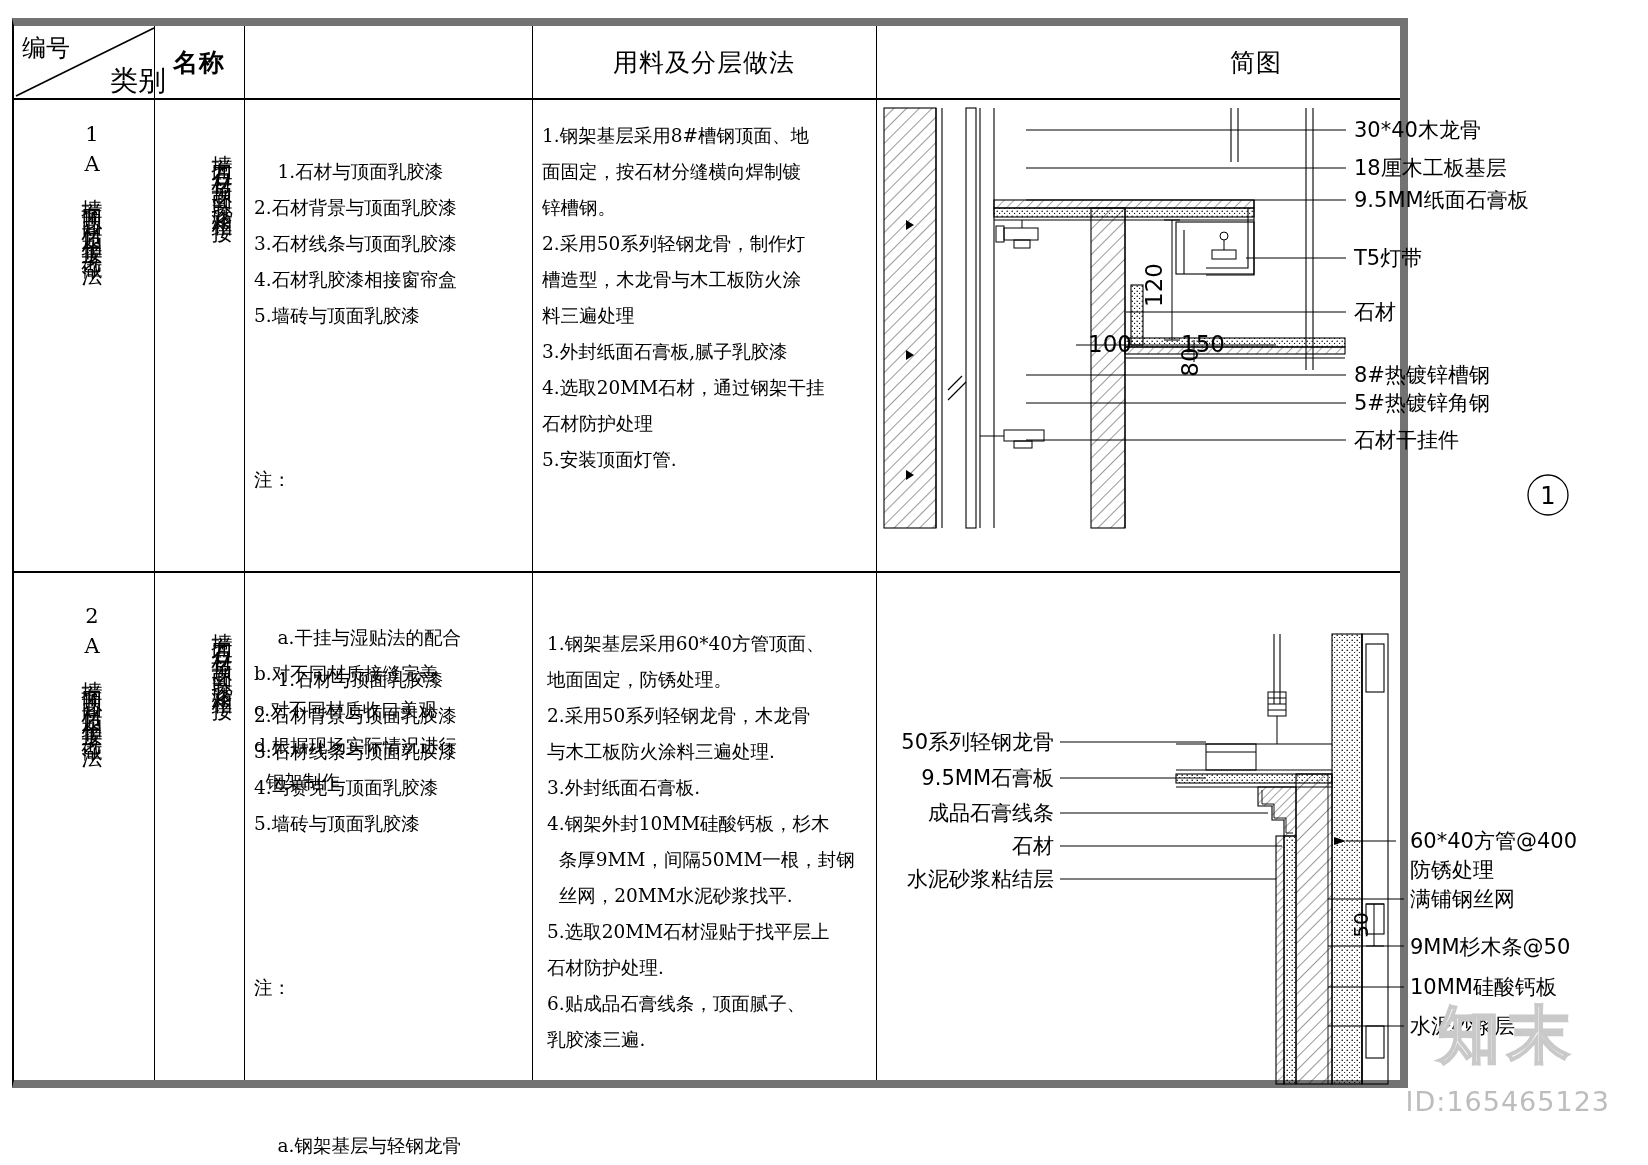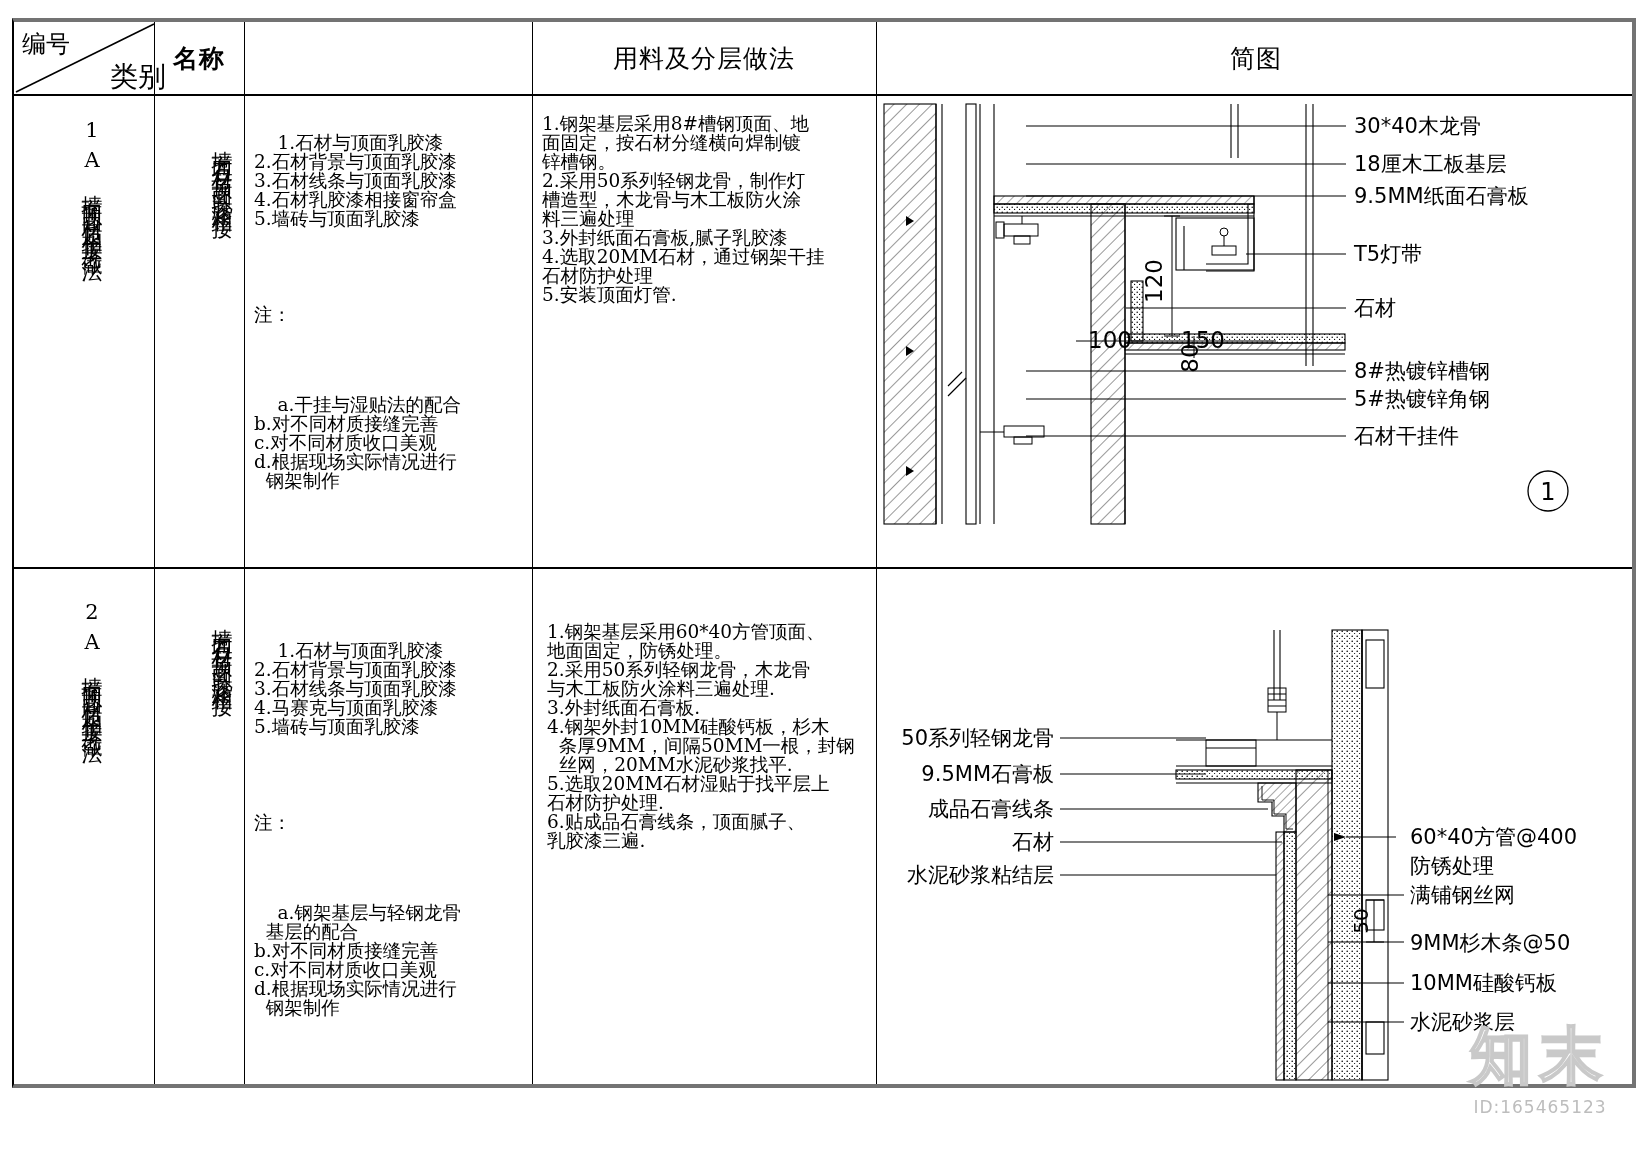--- a/index.html
+++ b/index.html
@@ -12,22 +12,22 @@
     font-family: "Liberation Serif", "DejaVu Serif", serif;
     color: #000;
     position: relative;
     overflow: hidden;
   }
 
   
   #sheet {
     position: absolute;
     left: 12px; top: 18px;
-    width: 1624px; height: 1070px;
-    border: 4px solid #737373;
+    width: 1396px; height: 1070px;
+    border: 8px solid #737373;
     border-left: 2px solid #000;
   }
   .vline { position: absolute; top: 0; bottom: 0; width: 1px; background: #000; }
   .hline { position: absolute; left: 0; right: 0; height: 1px; background: #000; }
 
   
   .v1 { left: 140px; }
   .v2 { left: 230px; }
   .v3 { left: 518px; }
   .v4 { left: 862px; }
@@ -75,21 +75,21 @@
     line-height: 1;
   }
   .vcell-code { left: 48px; width: 40px; }
   .vcell-name { left: 178px; width: 40px; }
 
   
   .tcell {
     position: absolute;
     font-family: "DejaVu Serif", "Liberation Serif", serif;
     font-size: 18.5px;
-    line-height: 19px;
+    line-height: 36px;
     white-space: pre-wrap;
   }
   .cell-notes-1 { left: 240px; top: 92px; width: 278px; }
   .cell-mat-1   { left: 528px; top: 92px; width: 336px; }
   .cell-notes-2 { left: 240px; top: 600px; width: 278px; }
   .cell-mat-2   { left: 533px; top: 600px; width: 336px; }
   .tcell .gap { display: block; height: 20px; }
   .tcell .zhu { display: block; }
 
   
@@ -106,22 +106,22 @@
     -webkit-user-select: none; user-select: none;
   }
   #wm-logo {
     font-size: 62px; font-weight: 700;
     color: #ffffff;
     -webkit-text-stroke: 2px #c9c9c9;
     letter-spacing: 8px;
     line-height: 1;
   }
   #wm-id {
-    margin-top: 10px;
-    font-size: 17px; color: #bdbdbd; letter-spacing: 1px;
+    margin-top: 20px;
+    font-size: 27px; color: #bdbdbd; letter-spacing: 1px;
   }
 </style>
 </head>
 <body>
 
 <div id="sheet">
 
   <div class="vline v1"></div>
   <div class="vline v2"></div>
   <div class="vline v3"></div>

